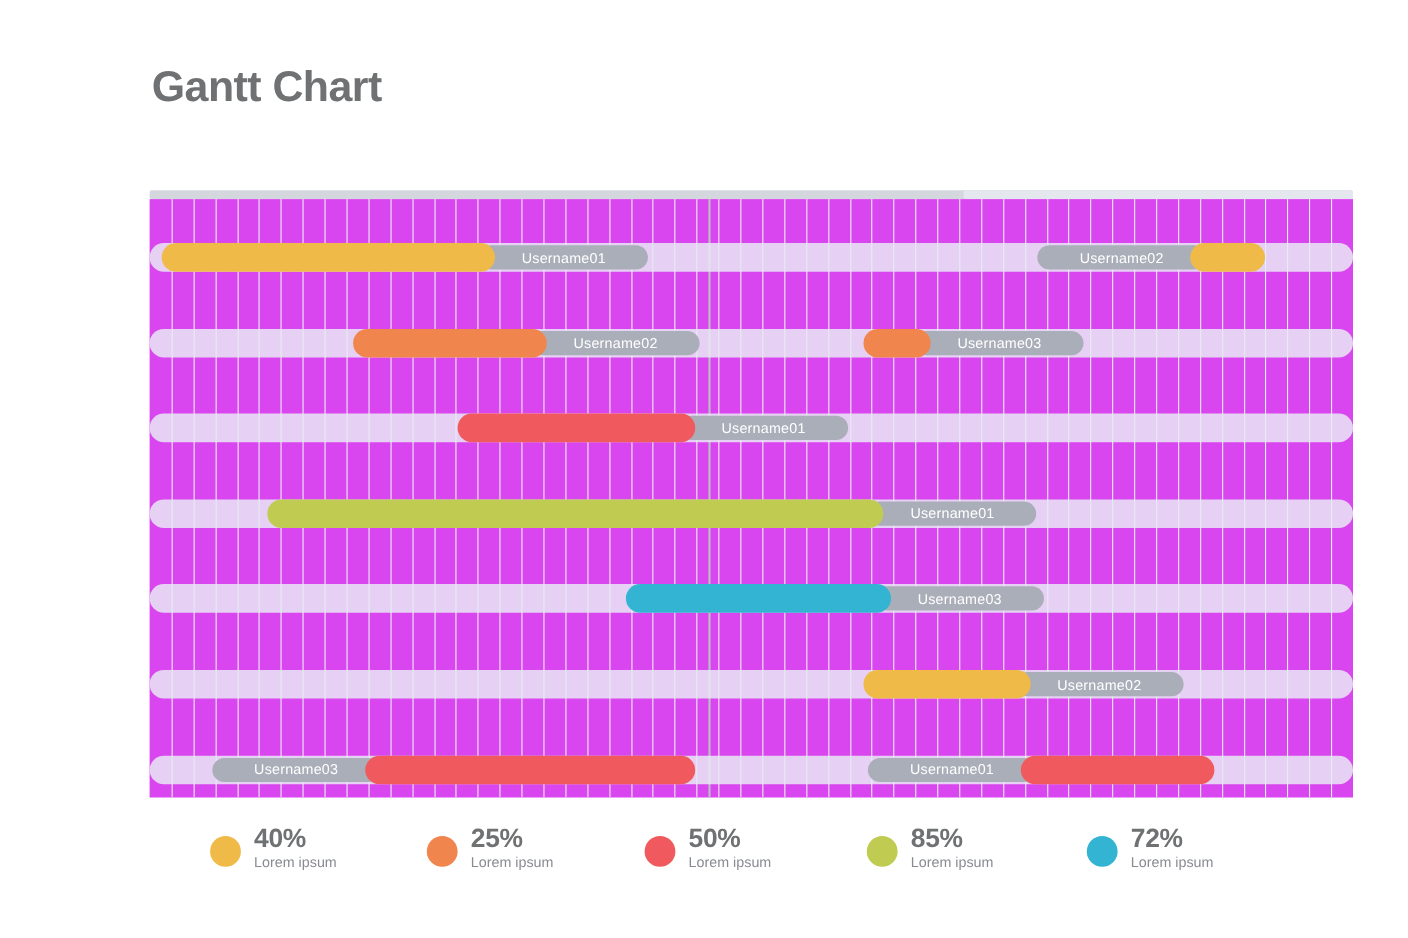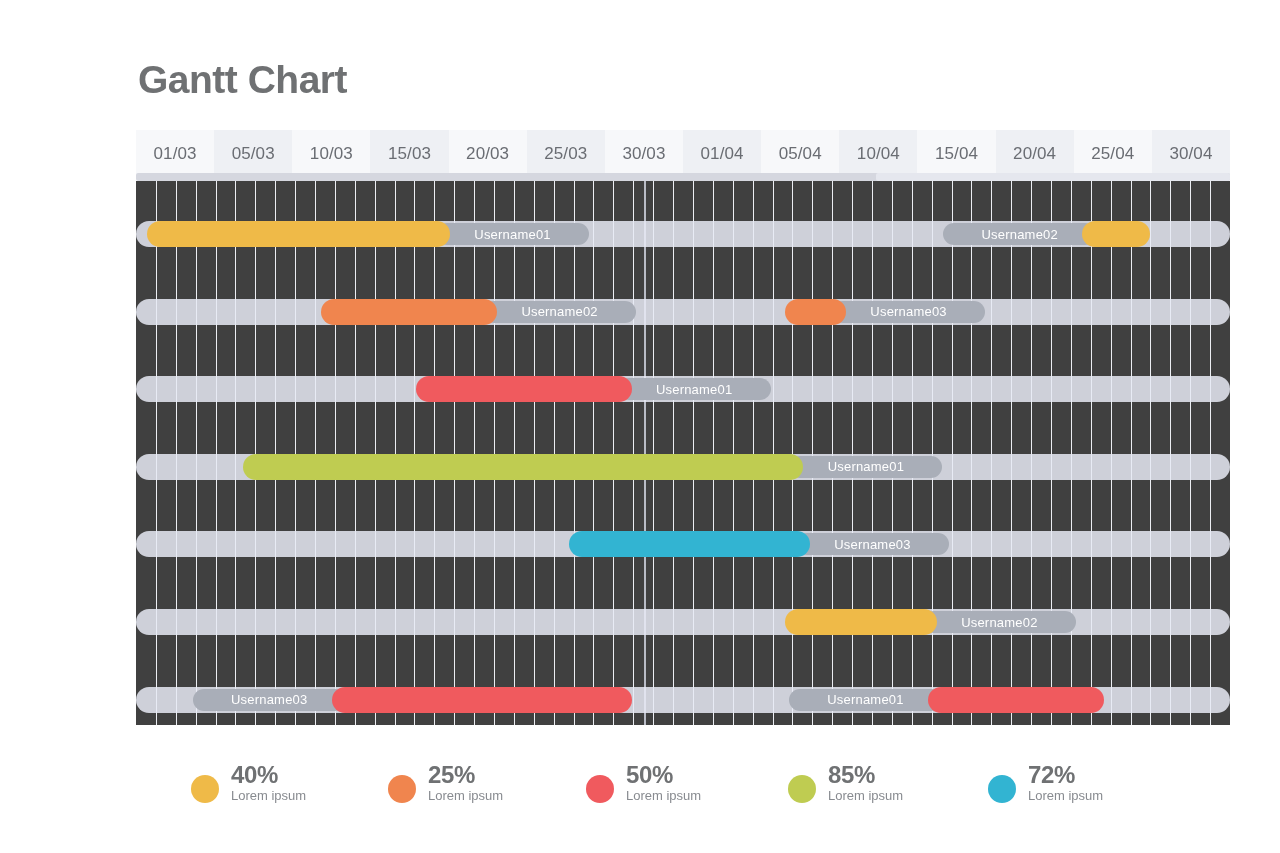--- a/index.html
+++ b/index.html
@@ -51,21 +51,21 @@
     position:absolute;left:740px;top:43px;
     width:354px;height:8px;
     background:#e5e7ee;
     border-radius:2px;
   }
 
   
   #grid-body{
     position:absolute;left:0;top:51px;
     width:1094px;height:544px;
-    background:#404040;
+    background:#d946ef;
     overflow:hidden;
     text-align:right;
   }
   .vline{
     position:absolute;top:0;width:1px;height:544px;
     background:#eceef3;
   }
   #today-line{
     position:absolute;top:0;width:2px;height:544px;
     background:#b9bcc6;
@@ -97,22 +97,22 @@
     letter-spacing:.2px;
     white-space:nowrap;
   }
 
   
   #legend{
     position:absolute;left:136px;top:750px;
     width:1094px;height:56px;
   }
   .legend-item{
-    position:absolute;top:12px;
-    display:flex;align-items:flex-end;
+    position:absolute;top:0;
+    display:flex;align-items:center;
   }
   .legend-dot{
     width:28px;height:28px;border-radius:50%;
     margin-top:7px;flex:0 0 auto;
   }
   .legend-text{margin-left:12px;}
   .legend-pct{
     font-size:24px;font-weight:bold;color:#6f7173;
     line-height:26px;letter-spacing:-0.3px;
     white-space:nowrap;
@@ -122,36 +122,20 @@
     line-height:15px;white-space:nowrap;
   }
 </style>
 </head>
 <body>
 
 <div id="chart-title">Gantt Chart</div>
 
 <div id="chart-area">
 
-  <div id="date-header">
-      <div class="date-cell" style="left: 0px; width: 78.1429px;">01/03</div>
-      <div class="date-cell alt" style="left: 78.1429px; width: 78.1429px;">05/03</div>
-      <div class="date-cell" style="left: 156.286px; width: 78.1429px;">10/03</div>
-      <div class="date-cell alt" style="left: 234.429px; width: 78.1429px;">15/03</div>
-      <div class="date-cell" style="left: 312.571px; width: 78.1429px;">20/03</div>
-      <div class="date-cell alt" style="left: 390.714px; width: 78.1429px;">25/03</div>
-      <div class="date-cell" style="left: 468.857px; width: 78.1429px;">30/03</div>
-      <div class="date-cell alt" style="left: 547px; width: 78.1429px;">01/04</div>
-      <div class="date-cell" style="left: 625.143px; width: 78.1429px;">05/04</div>
-      <div class="date-cell alt" style="left: 703.286px; width: 78.1429px;">10/04</div>
-      <div class="date-cell" style="left: 781.429px; width: 78.1429px;">15/04</div>
-      <div class="date-cell alt" style="left: 859.571px; width: 78.1429px;">20/04</div>
-      <div class="date-cell" style="left: 937.714px; width: 78.1429px;">25/04</div>
-      <div class="date-cell alt" style="left: 1015.86px; width: 78.1429px;">30/04</div>
-    </div>
   <div id="header-rule"></div>
   <div id="header-rule-light"></div>
 
   <div id="grid-body">
       <div class="vline" style="left: 20px;"></div>
       <div class="vline" style="left: 40px;"></div>
       <div class="vline" style="left: 60px;"></div>
       <div class="vline" style="left: 80px;"></div>
       <div class="vline" style="left: 99px;"></div>
       <div class="vline" style="left: 119px;"></div>

